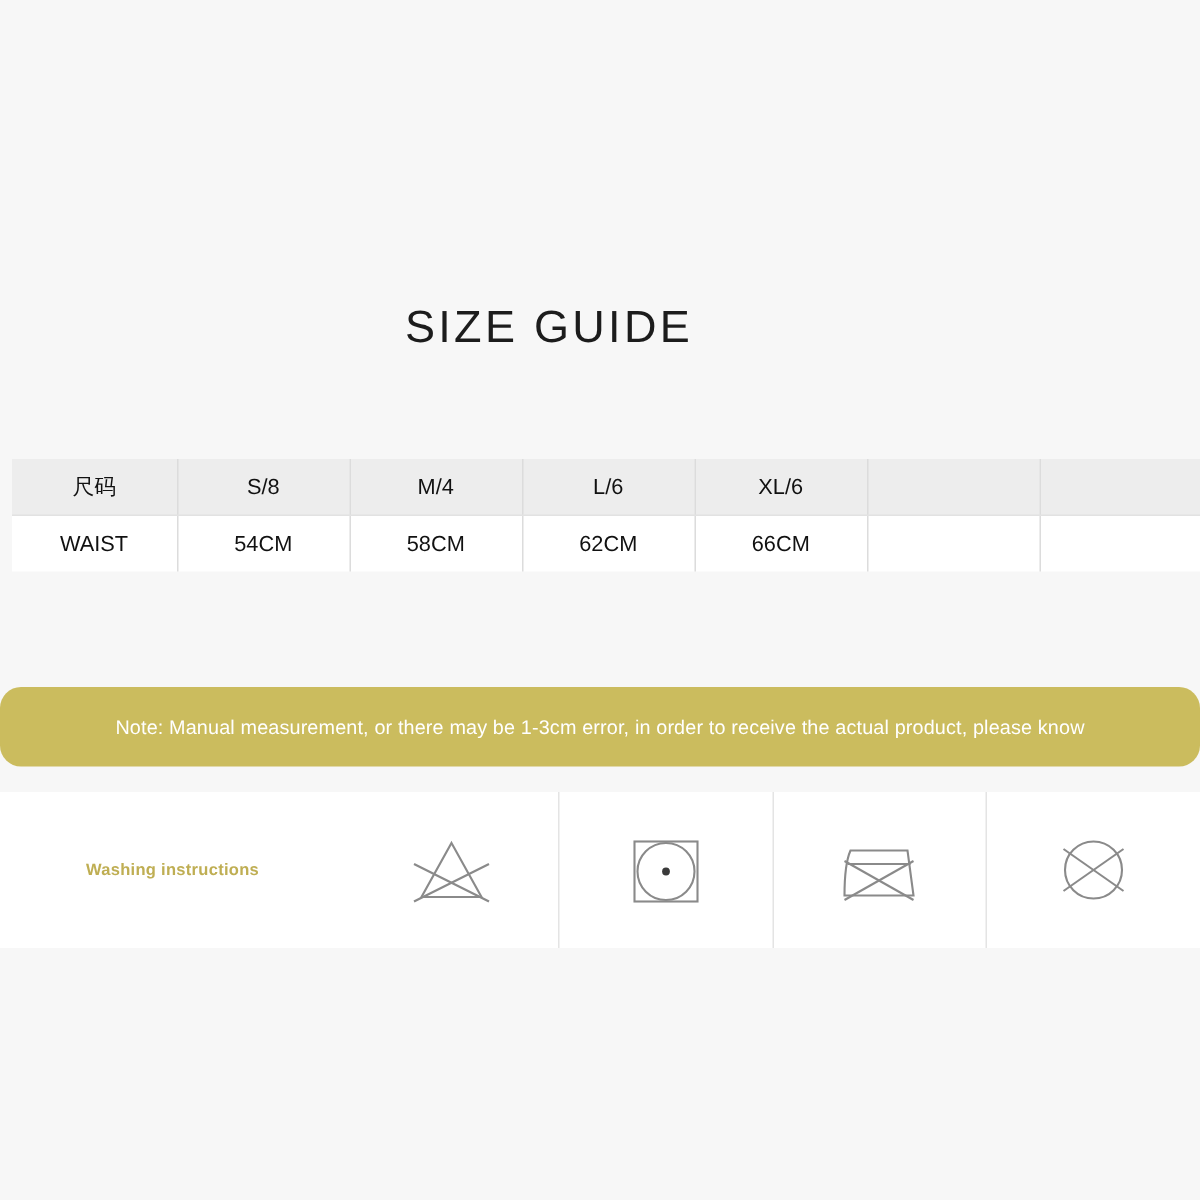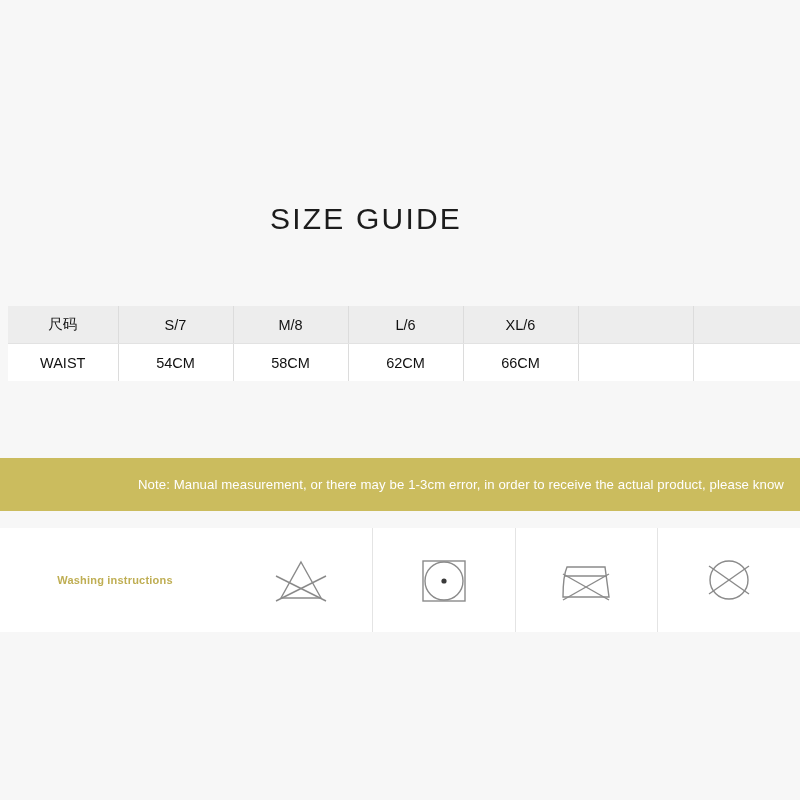--- a/index.html
+++ b/index.html
@@ -80,21 +80,22 @@
   
   .note-banner {
     position: absolute;
     top: 458px;
     left: 0;
     width: 800px;
     height: 53px;
     background: #cbbc5e;
     display: flex;
     align-items: center;
-    justify-content: flex-end;
+    justify-content: center;
+    border-radius: 14px;
   }
   .note-text {
     color: #ffffff;
     font-size: 13.2px;
     font-weight: 400;
     letter-spacing: 0.1px;
     white-space: nowrap;
     padding: 0 16px;
   }
 
@@ -171,22 +172,22 @@
       <col class="col-size">
       <col class="col-size">
       <col class="col-size">
       <col class="col-size">
       <col class="col-empty">
       <col class="col-empty">
   </colgroup>
   <tbody>
     <tr>
       <td class="cell-cn">尺码</td>
-      <td>S/7</td>
-      <td>M/8</td>
+      <td>S/8</td>
+      <td>M/4</td>
       <td>L/6</td>
       <td>XL/6</td>
       <td></td>
       <td></td>
     </tr>
     <tr>
       <td class="cell-label">WAIST</td>
       <td>54CM</td>
       <td>58CM</td>
       <td>62CM</td>

